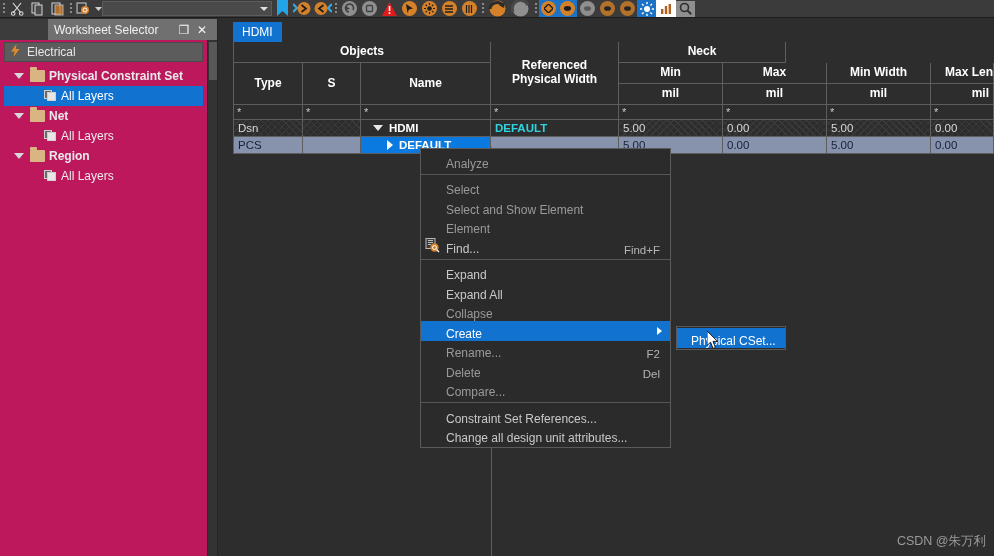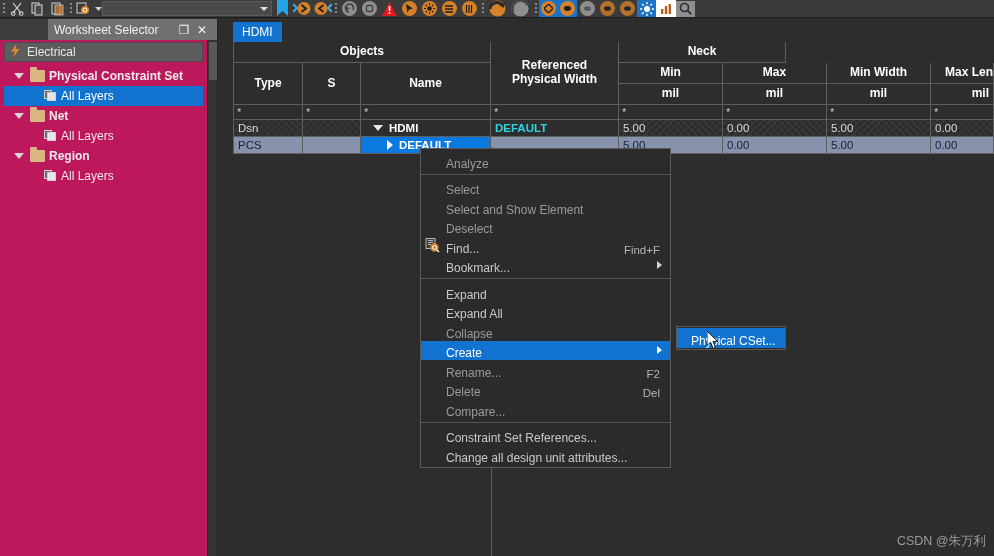--- a/index.html
+++ b/index.html
@@ -497,41 +497,37 @@
     </div>
     <div class="msep"></div>
 
     <div class="mi dim">
       <span class="lbl">Select</span>
     </div>
     <div class="mi dim">
       <span class="lbl">Select and Show Element</span>
     </div>
     <div class="mi dim">
-      <span class="lbl">Deselect</span>
+      <span class="lbl">Element</span>
     </div>
     <div class="mi">
       <span class="micon">
         <svg width="16" height="15" viewBox="0 0 16 15">
             <rect x="1" y="0.5" width="9" height="10" stroke="#b8b8b8" fill="#3a3a3a"></rect>
             <g stroke="#dadada" stroke-width=".8">
               <path d="M3 2.5h5M3 4.5h5M3 6.5h3"></path>
             </g>
             <circle cx="9.5" cy="9.5" r="4.2" fill="#d5812a"></circle>
             <circle cx="9.5" cy="9.5" r="2" fill="none" stroke="#fff" stroke-width="1"></circle>
             <path d="M11.6 11.6 L14 14" stroke="#fff" stroke-width="1.3"></path>
           </svg>
       </span>
       <span class="lbl">Find...</span>
       <span class="acc">Find+F</span>
     </div>
-    <div class="mi">
-      <span class="lbl">Bookmark...</span>
-      <span class="sub"></span>
-    </div>
     <div class="msep"></div>
 
     <div class="mi">
       <span class="lbl">Expand</span>
     </div>
     <div class="mi">
       <span class="lbl">Expand All</span>
     </div>
     <div class="mi dim">
       <span class="lbl">Collapse</span>

